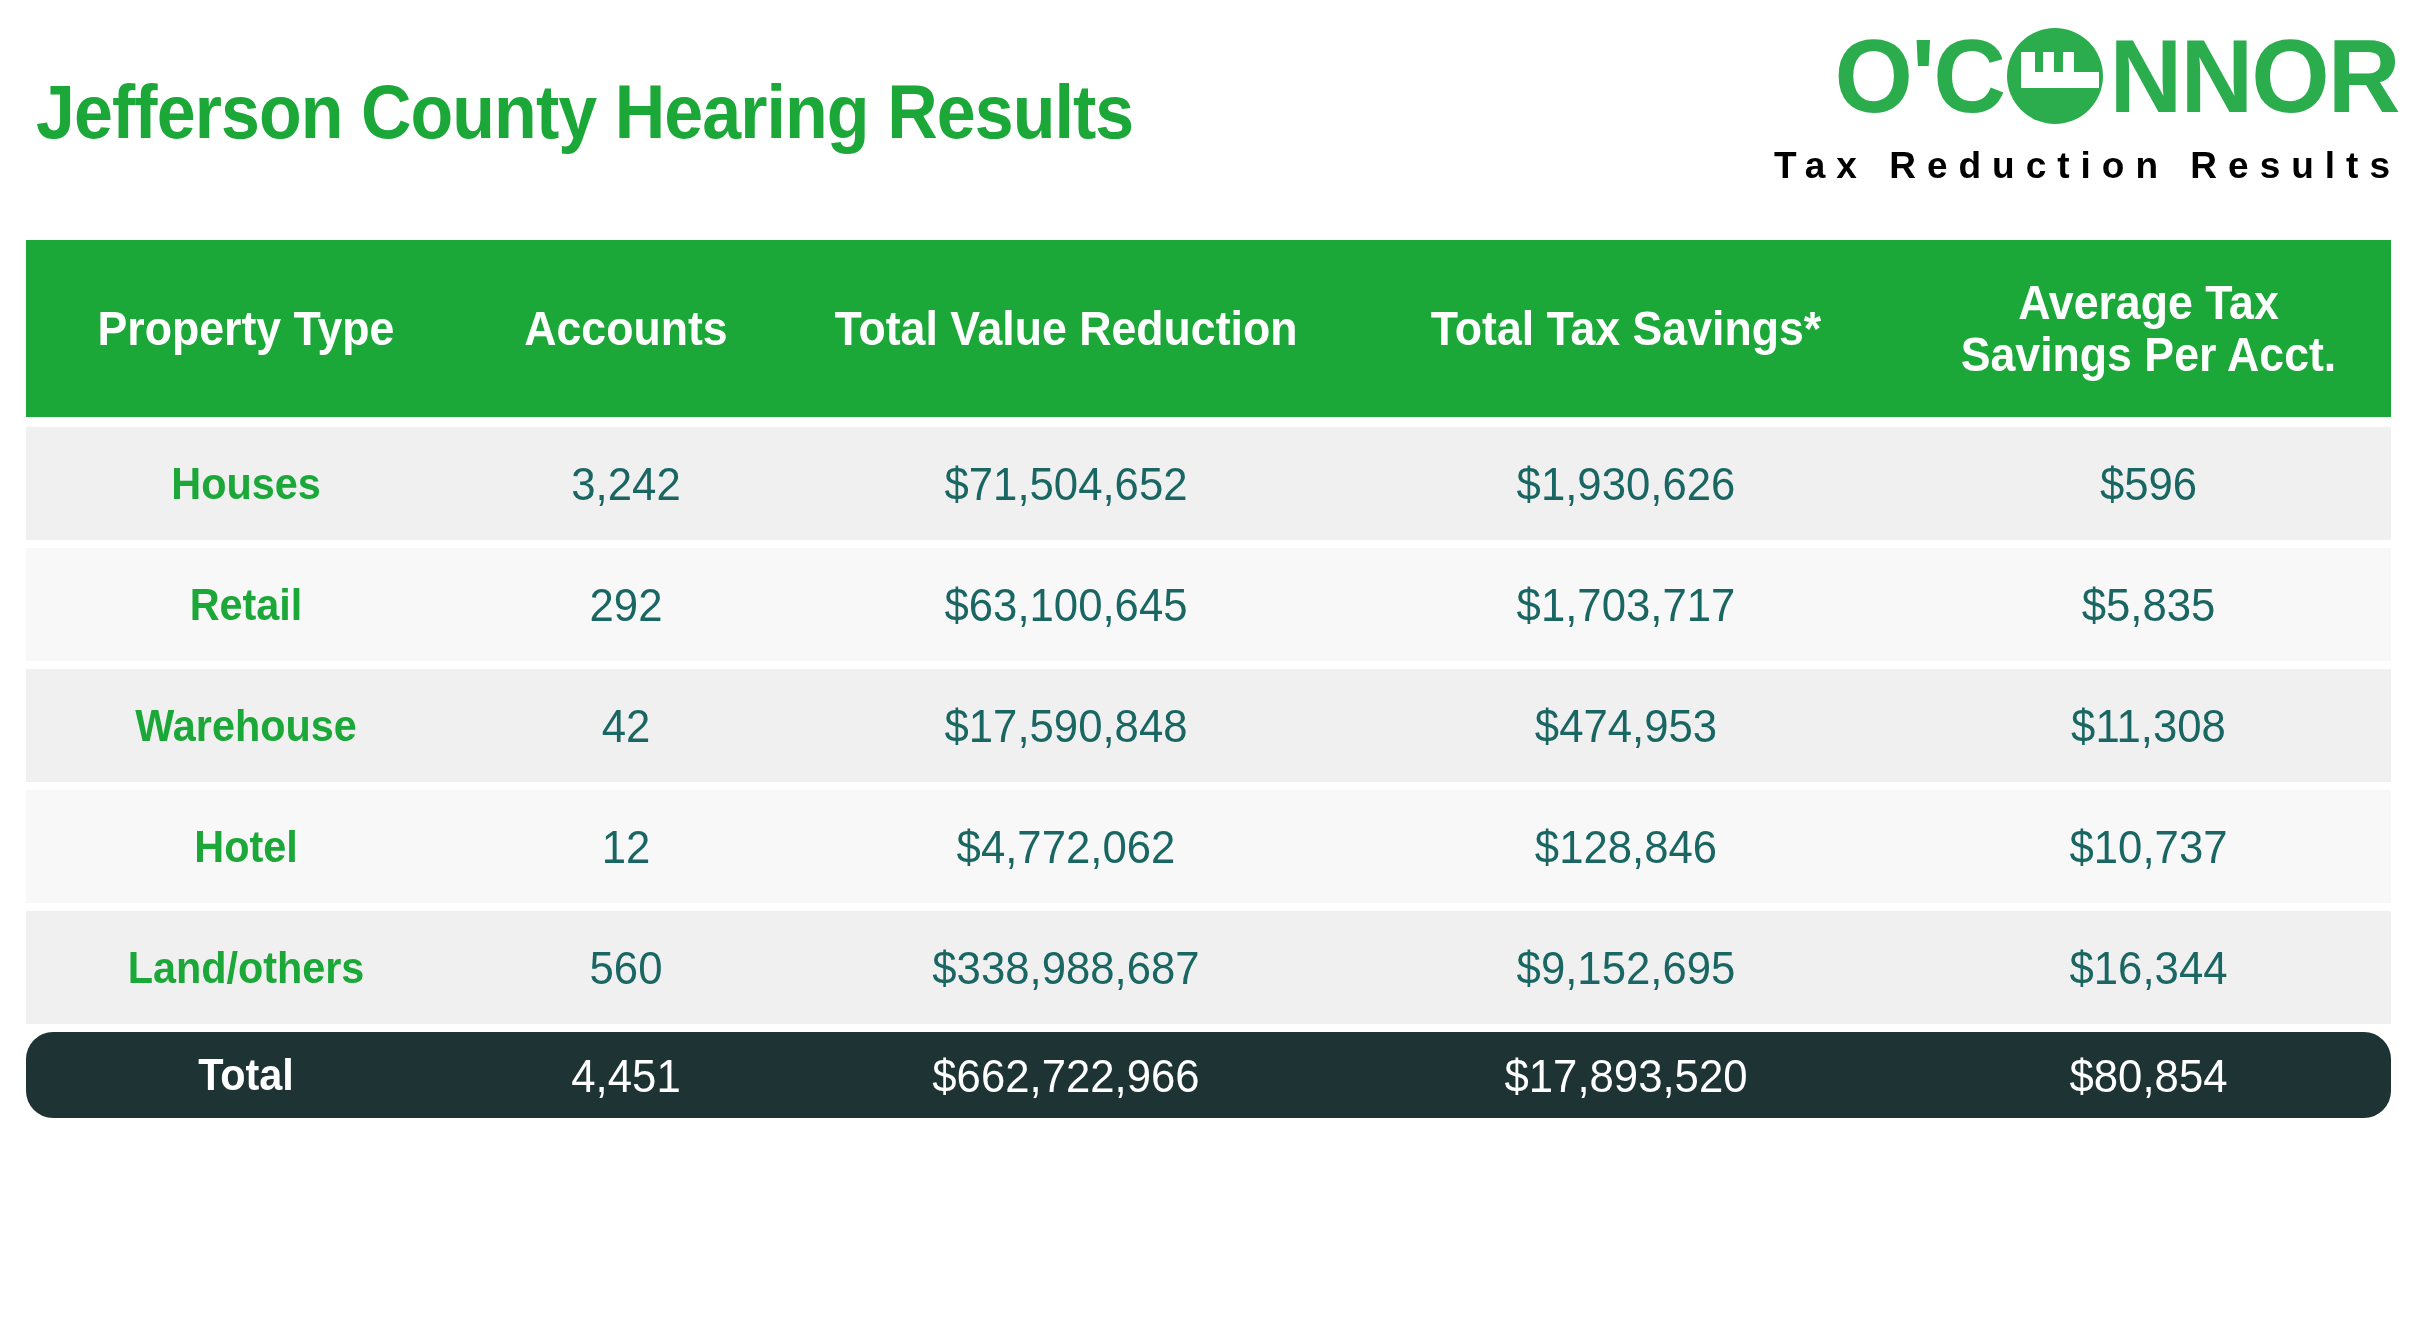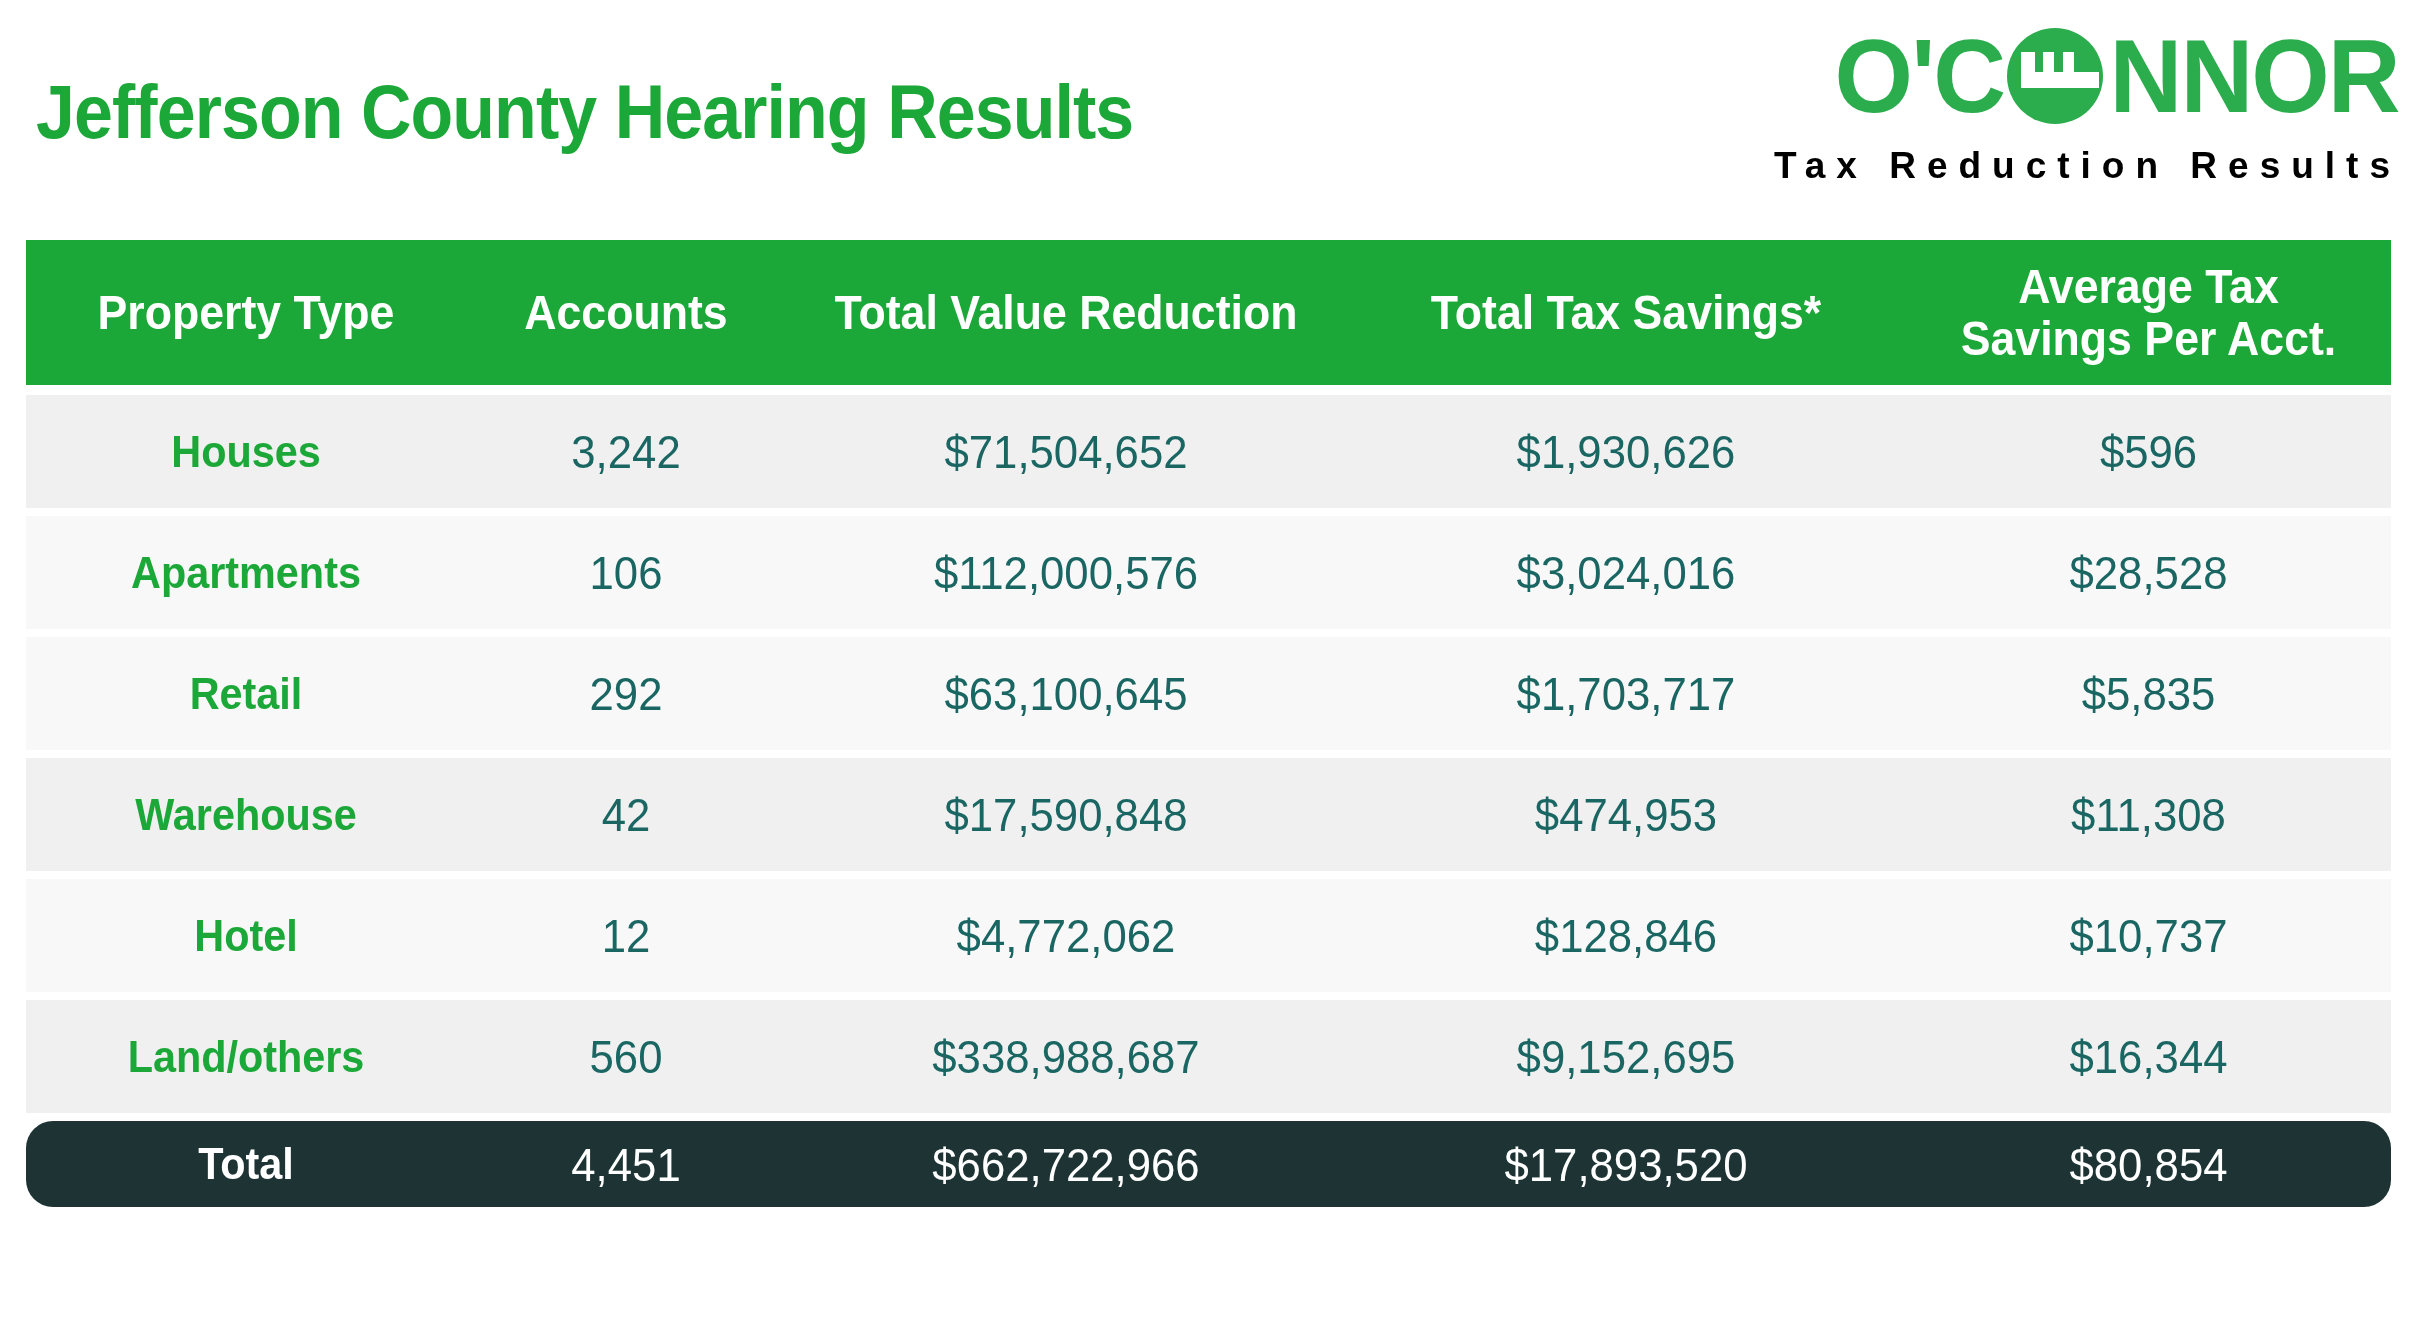--- a/index.html
+++ b/index.html
@@ -122,21 +122,21 @@
     width: 2365px;
   }
 
   .row {
     display: flex;
     width: 100%;
     align-items: center;
   }
 
   .thead {
-    height: 145px;
+    height: 177px;
     background: #1CA838;
     margin-bottom: 10px;
   }
 
   .cell {
     display: flex;
     align-items: center;
     justify-content: center;
     text-align: center;
     padding: 0 6px;
@@ -231,27 +231,20 @@
     </div>
 
     <div class="row tbody-row odd">
       <div class="cell c0 td-label">Houses</div>
       <div class="cell c1 td-num">3,242</div>
       <div class="cell c2 td-num">$71,504,652</div>
       <div class="cell c3 td-num">$1,930,626</div>
       <div class="cell c4 td-num">$596</div>
     </div>
 
-    <div class="row tbody-row even">
-      <div class="cell c0 td-label">Apartments</div>
-      <div class="cell c1 td-num">106</div>
-      <div class="cell c2 td-num">$112,000,576</div>
-      <div class="cell c3 td-num">$3,024,016</div>
-      <div class="cell c4 td-num">$28,528</div>
-    </div>
 
 
     <div class="row tbody-row even">
       <div class="cell c0 td-label">Retail</div>
       <div class="cell c1 td-num">292</div>
       <div class="cell c2 td-num">$63,100,645</div>
       <div class="cell c3 td-num">$1,703,717</div>
       <div class="cell c4 td-num">$5,835</div>
     </div>
 

